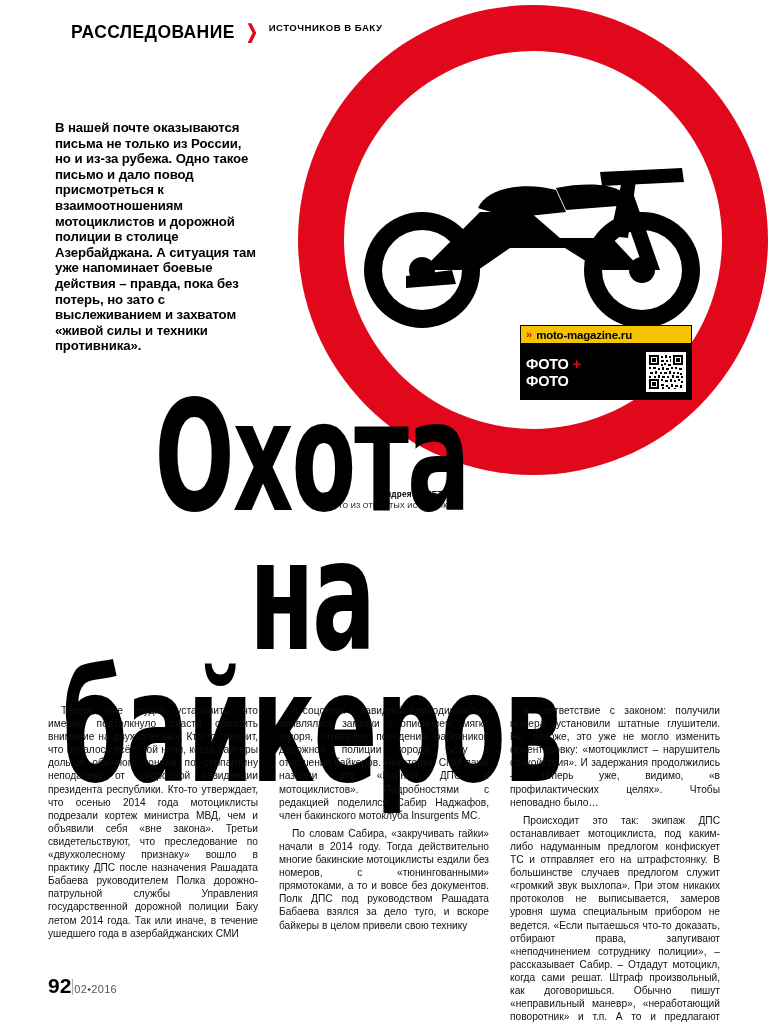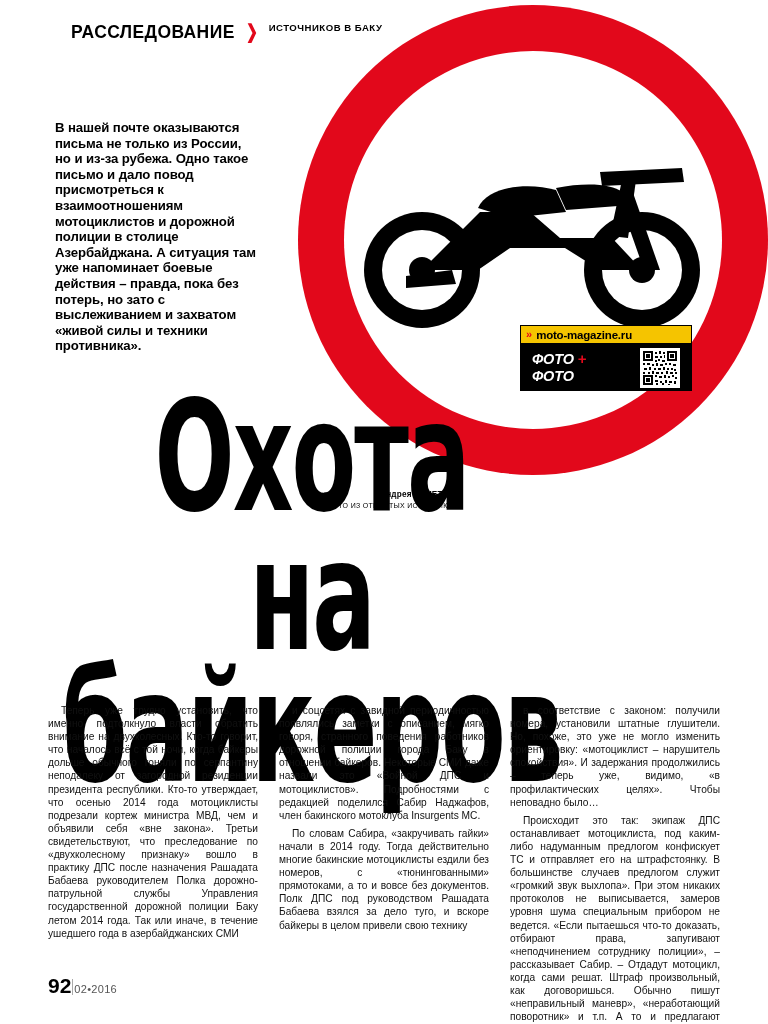--- a/index.html
+++ b/index.html
@@ -176,24 +176,23 @@
   .promo-url .url {
     font-weight: bold;
     font-size: 11.5px;
     letter-spacing: -0.2px;
     color: #000;
   }
   .promo-body {
     background: #000;
     display: flex;
     align-items: center;
-    padding: 5px 12px;
+    padding: 5px 6px;
     box-sizing: border-box;
-    height: 47px;
-    font-style: italic;
+    height: 56px;
   }
   .promo-words {
     color: #fff;
     font-weight: bold;
     font-size: 14.5px;
     line-height: 17px;
     letter-spacing: -0.2px;
     flex: 1;
   }
   .promo-words .plus {

